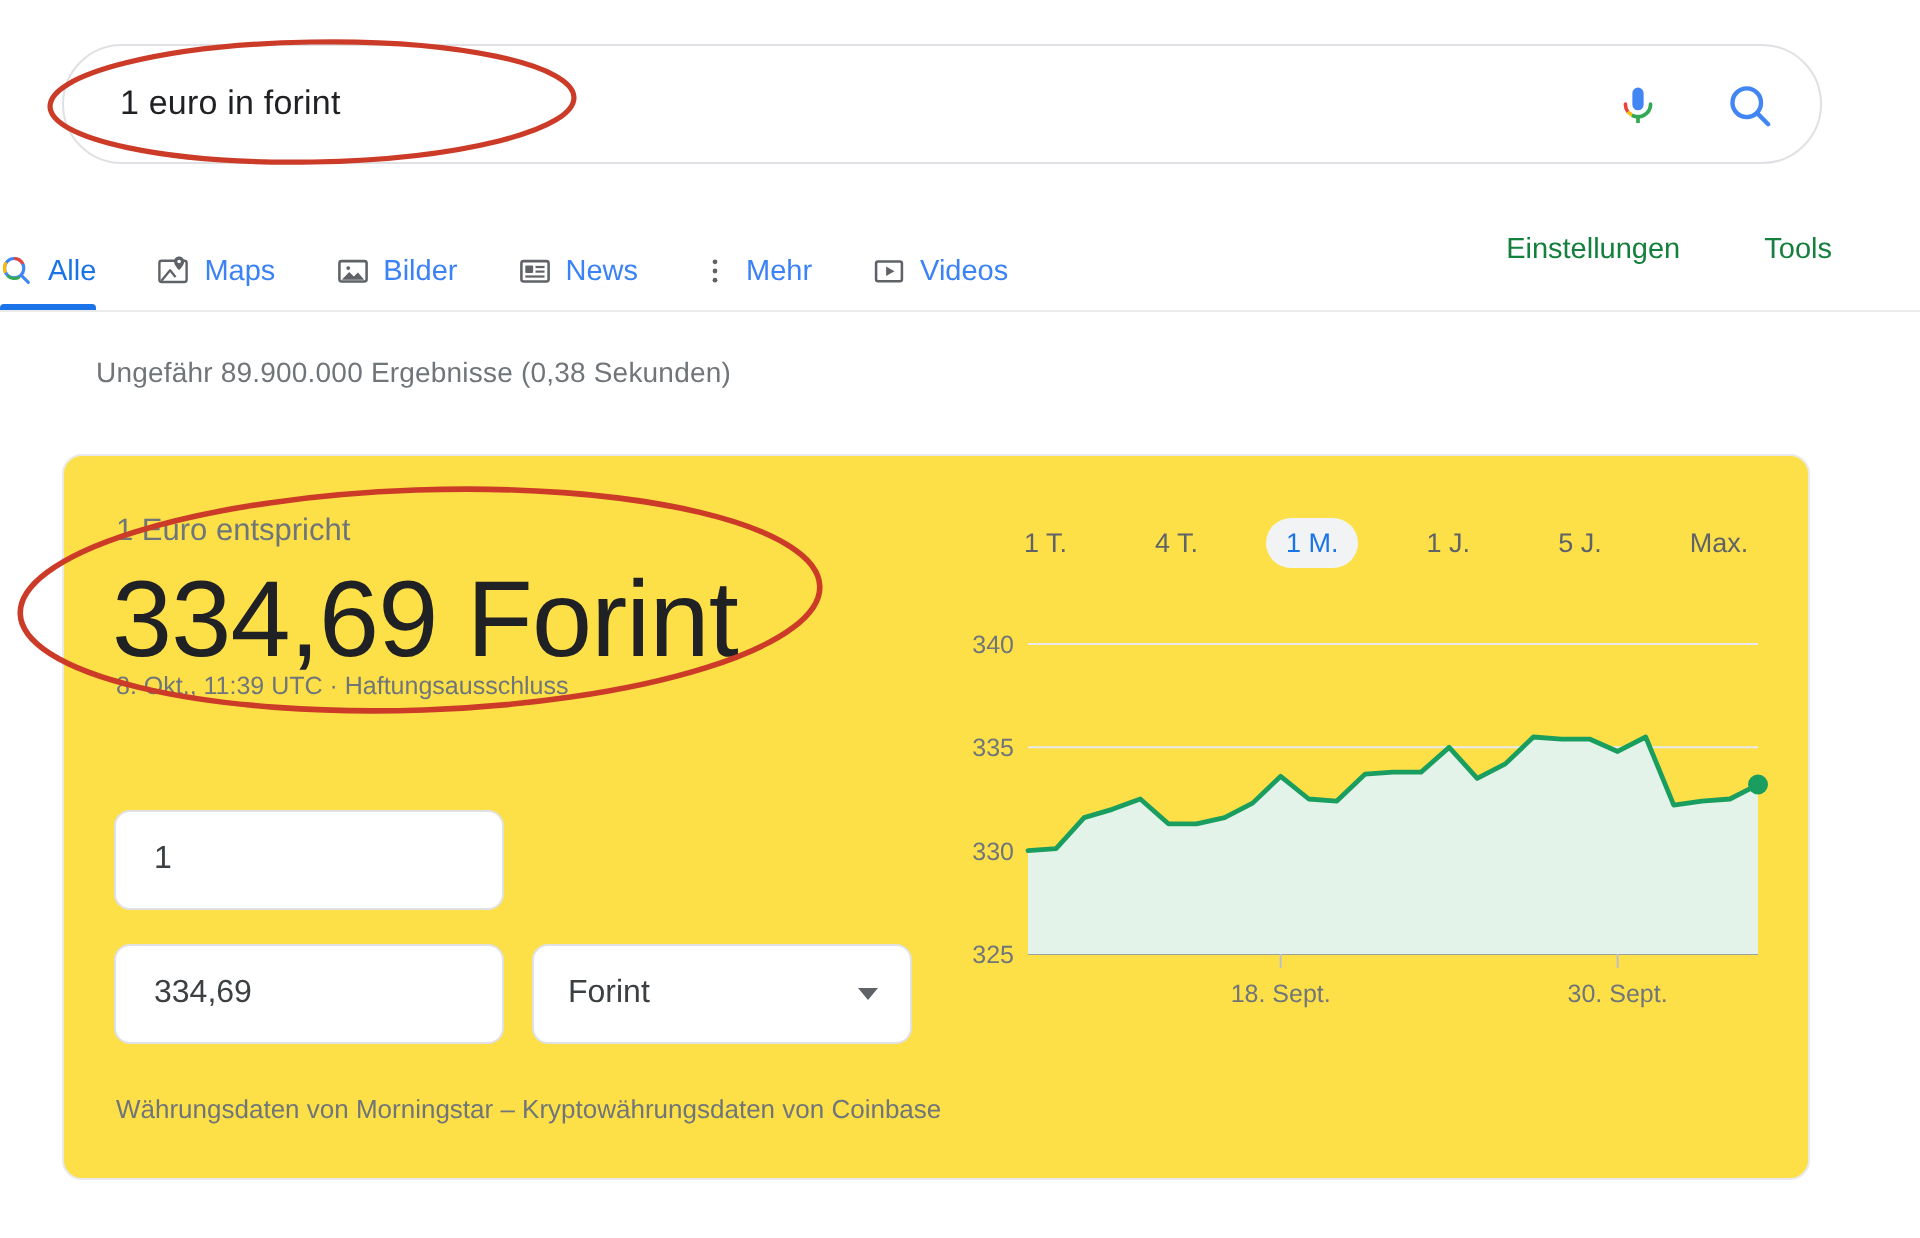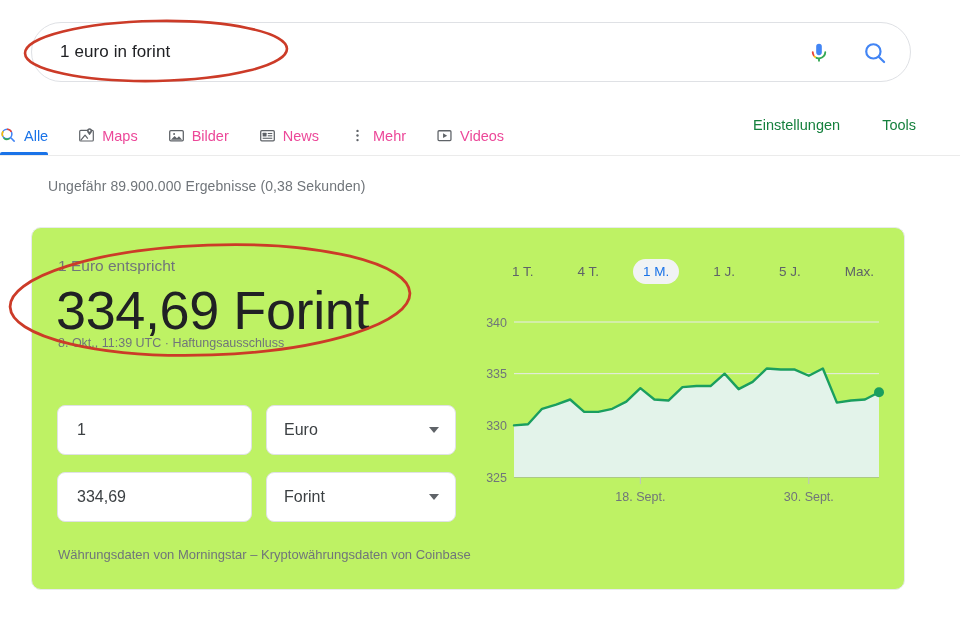--- a/index.html
+++ b/index.html
@@ -31,21 +31,21 @@
   .sb-icon { width: 26px; height: 26px; display: block; cursor: pointer; }
 
   
   #tabs {
     position: absolute; left: 0; top: 108px; width: 960px; height: 48px;
   }
   #tabs-inner { position: relative; height: 48px; display: flex; align-items: flex-start; }
   .tab {
     display: flex; align-items: center; gap: 7px;
     height: 46px; padding: 0 0 0 0; margin-right: 30px;
-    font-size: 14.5px; color: #ec4899; cursor: pointer; white-space: nowrap;
+    font-size: 14.5px; color: #3b82f6; cursor: pointer; white-space: nowrap;
     position: relative; padding-top: 9px;
   }
   .tab.active { color: #1a73e8; }
   .tab.active::after {
     content: ""; position: absolute; left: 0; right: 0; bottom: -1px;
     height: 3px; background: #1a73e8; border-radius: 2px 2px 0 0;
   }
   .tab .glyph { width: 17px; height: 17px; display: inline-block; flex: none; }
   .tabs-rule { position: absolute; left: 0; right: 0; bottom: 0; height: 1px; background: #ebebeb; }
   .tab-right { margin-left: auto; display: flex; align-items: center; padding-right: 44px; padding-top: 9px; }
@@ -54,21 +54,21 @@
   
   #results-count {
     position: absolute; left: 48px; top: 178px;
     font-size: 14px; color: #70757a; letter-spacing: .1px;
   }
 
   
   #card {
     position: absolute; left: 31px; top: 227px;
     width: 874px; height: 363px;
-    border: 1px solid #e8eaed; border-radius: 10px; background: #bef264;
+    border: 1px solid #e8eaed; border-radius: 10px; background: #fde047;
   }
 
   #conv-label { position: absolute; left: 26px; top: 29px; font-size: 15.5px; color: #70757a; }
   #conv-value {
     position: absolute; left: 24px; top: 51px;
     font-size: 54px; color: #202124; letter-spacing: -0.4px; white-space: nowrap;
   }
   #conv-meta { position: absolute; left: 26px; top: 108px; font-size: 12.5px; color: #70757a; }
 
   .field {
@@ -217,24 +217,20 @@
   <div id="results-count">Ungefähr 89.900.000 Ergebnisse (0,38 Sekunden)</div>
 
   <section id="card">
     <div id="conv-label">1 Euro entspricht</div>
     <div id="conv-value">334,69 Forint</div>
     <div id="conv-meta">8. Okt., 11:39 UTC · Haftungsausschluss</div>
 
     <div class="field field-amount" id="amt-from">
       <input type="text" value="1" style="">
     </div>
-    <div class="field field-cur" id="cur-from">
-      <span class="txt">Euro</span>
-      <span class="caret"></span>
-    </div>
 
     <div class="field field-amount" id="amt-to">
       <input type="text" value="334,69" style="">
     </div>
     <div class="field field-cur" id="cur-to">
       <span class="txt">Forint</span>
       <span class="caret"></span>
     </div>
 
     <div id="card-footer">Währungsdaten von Morningstar – Kryptowährungsdaten von Coinbase</div>

